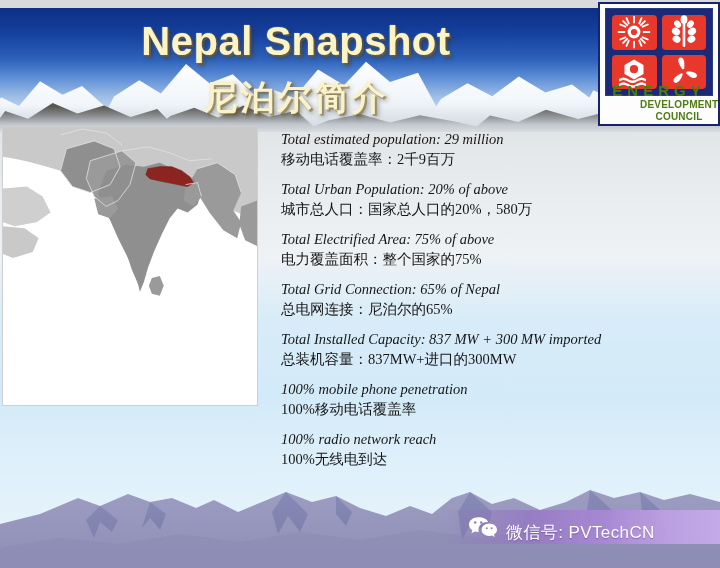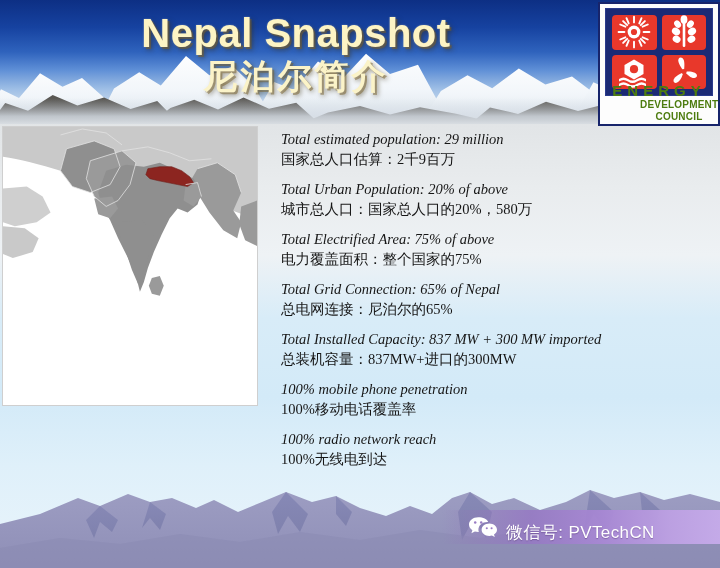--- a/index.html
+++ b/index.html
@@ -20,21 +20,21 @@
         #e9ecee 33%,
         #eef2f5 45%,
         #d8ecf8 56%,
         #d3eaf8 70%,
         #dff0fa 82%,
         #e9f4fb 100%);
   }
 
   
   .header {
-    position:absolute; left:0; top:0; width:720px; height:124px;
+    position:absolute; left:0; top:8px; width:720px; height:124px;
     overflow:hidden;
     background:linear-gradient(to bottom,
        #0d2f84 0%, #1642a0 22%, #2f63bd 42%, #5d8ed6 56%, #7fa7dd 64%,
        #9fbfe6 72%, #b8cfe9 80%, #c9d9e8 88%, #d2dde6 100%);
   }
   .hdr-snow {
     position:absolute; left:0; bottom:0; width:720px; height:78px;
   }
   .hdr-snow i {
     position:absolute; bottom:0; display:block;
@@ -70,21 +70,21 @@
   }
   .title-zh {
     font-family:"Liberation Serif", serif;
     font-weight:bold;
     font-size:34px;
     letter-spacing:3px;
     color:#fbf3c8;
     text-shadow:
        2px 2px 0 rgba(120,95,40,.5),
        3px 3px 5px rgba(60,50,20,.55);
-    margin-top:4px;
+    margin-top:17px;
     line-height:1.1;
   }
 
   
   .logo {
     position:absolute; right:0; top:2px;
     width:122px; height:124px;
     z-index:8;
     background:#fdfdfd;
     border:2px solid #17246b;
@@ -328,21 +328,21 @@
         <path d="M196 42 L216 36 L234 48 L240 66"></path>
         <path d="M184 58 L196 56 L200 70"></path>
       </g>
     </svg>
   </div>
 
   <div class="content">
 
     <div class="fact">
       <div class="en">Total estimated population: 29 million</div>
-      <div class="zh">国家总人口估算：2千9百万</div>
+      <div class="zh">移动电话覆盖率：2千9百万</div>
     </div>
 
     <div class="fact">
       <div class="en">Total Urban Population: 20% of above</div>
       <div class="zh">城市总人口：国家总人口的20%，580万</div>
     </div>
 
     <div class="fact">
       <div class="en">Total Electrified Area: 75% of above</div>
       <div class="zh">电力覆盖面积：整个国家的75%</div>

